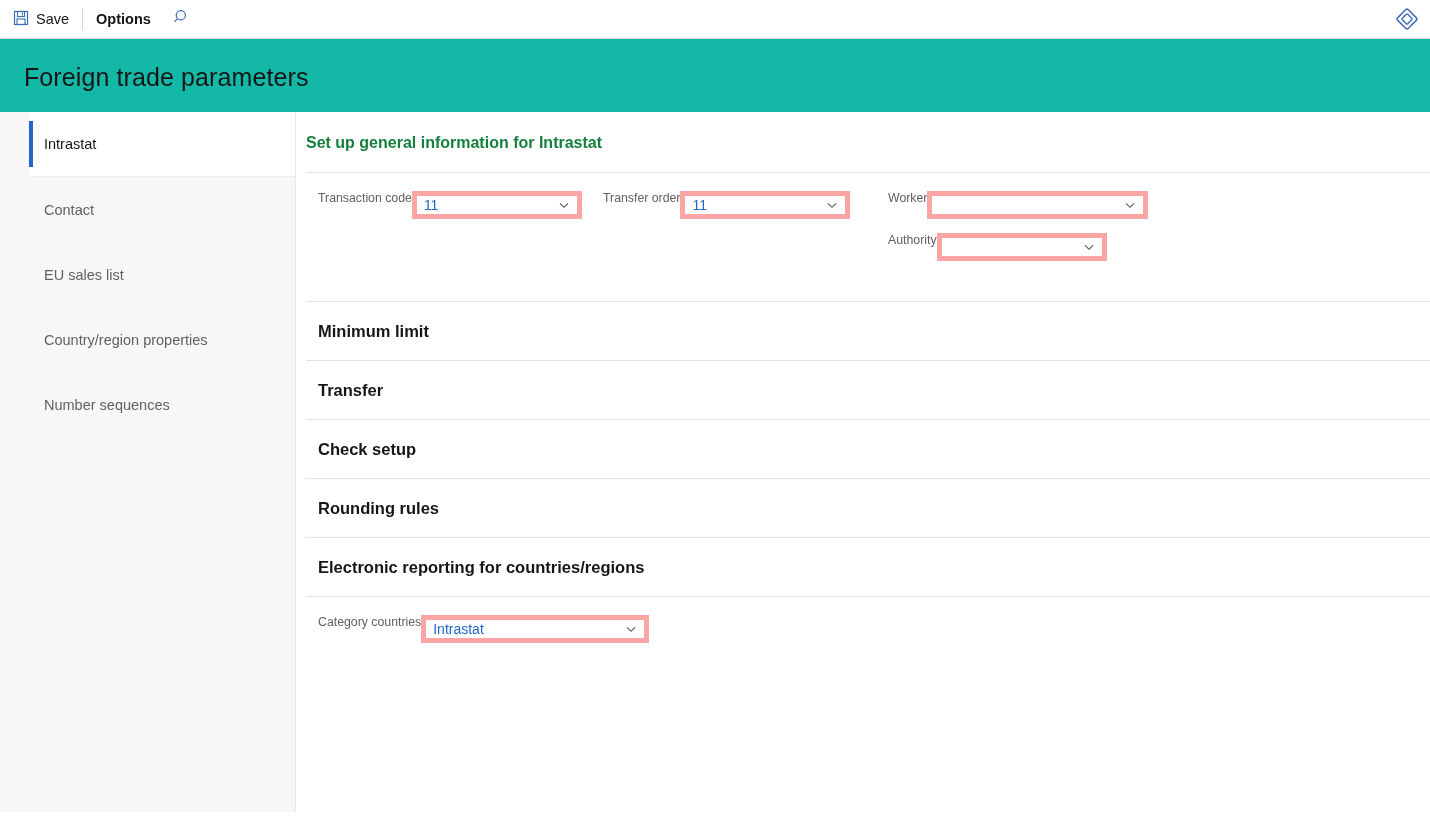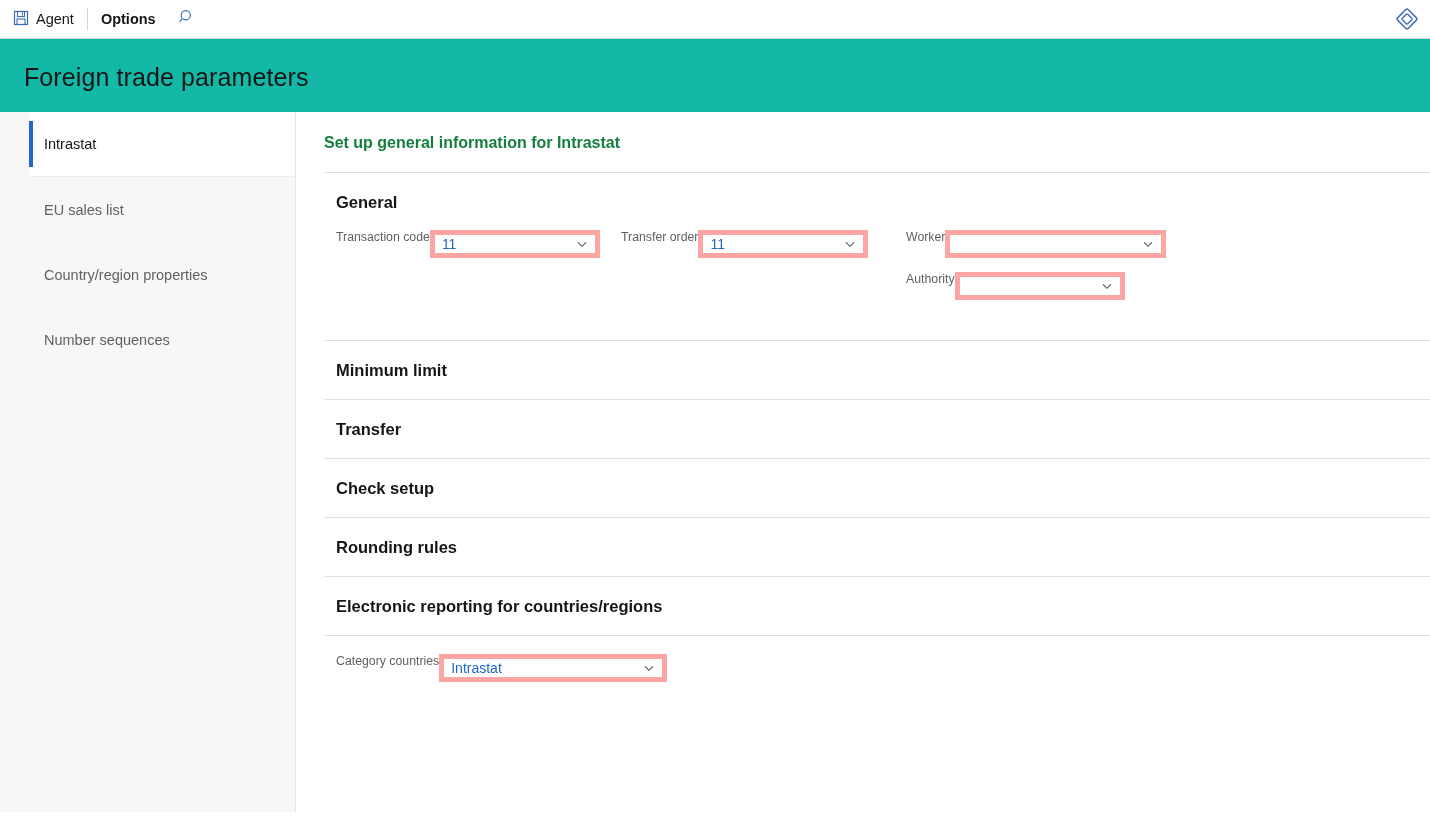--- a/index.html
+++ b/index.html
@@ -83,21 +83,20 @@
     font-weight: 400;
     color: #161616;
     letter-spacing: .1px;
     line-height: 1;
   }
 
   
   .body-split {
     display: flex;
     height: 700px;
-    gap: 18px;
   }
 
   
   .sidebar {
     width: 296px;
     background: #f8f7f6;
     border-right: 1px solid #e8e8e8;
     box-sizing: border-box;
     padding-top: 0;
     flex: 0 0 296px;
@@ -251,21 +250,21 @@
   <div class="cmd-group">
     <div class="cmd-btn">
       <span class="save-icon">
         <svg width="16" height="16" viewBox="0 0 16 16">
           <rect x="1.5" y="1.5" width="13" height="13" fill="none" stroke="#3b6bb5" stroke-width="1.2"></rect>
           <rect x="4.5" y="1.5" width="7" height="5" fill="none" stroke="#3b6bb5" stroke-width="1.1"></rect>
           <rect x="4" y="9" width="8" height="5.5" fill="none" stroke="#3b6bb5" stroke-width="1.1"></rect>
           <line x1="9.4" y1="2.4" x2="9.4" y2="5.6" stroke="#3b6bb5" stroke-width="1.1"></line>
         </svg>
       </span>
-      <span>Agent</span>
+      <span>Save</span>
     </div>
     <div class="cmd-sep"></div>
     <div class="cmd-btn bold">
       <span>Options</span>
     </div>
     <div class="cmd-icon-btn">
       <span>
         <svg width="18" height="18" viewBox="0 0 18 18">
           <circle cx="7.8" cy="7.2" r="4.6" fill="none" stroke="#3b6bb5" stroke-width="1.15"></circle>
           <line x1="4.3" y1="10.6" x2="1.6" y2="13.8" stroke="#3b6bb5" stroke-width="1.15"></line>
@@ -289,39 +288,41 @@
   <div class="page-title">Foreign trade parameters</div>
 </div>
 
 <div class="body-split">
 
   <div class="sidebar">
     <div class="side-item selected">
       <span>Intrastat</span>
     </div>
     <div class="side-item">
+      <span>Contact</span>
+    </div>
+    <div class="side-item">
       <span>EU sales list</span>
     </div>
     <div class="side-item">
       <span>Country/region properties</span>
     </div>
     <div class="side-item">
       <span>Number sequences</span>
     </div>
   </div>
 
   <div class="main">
 
     <div class="main-head">
       <div class="main-head-title">Set up general information for Intrastat</div>
     </div>
     <div class="hr"></div>
 
     <div class="section">
-      <div class="section-head">General</div>
 
       <div class="fields-row">
 
         <div class="field-col c1">
           <div class="field">
             <div class="field-label">Transaction code</div>
             <div class="combo w-170">
               <div class="combo-value">11</div>
               <div class="caret">
                 <svg width="14" height="14" viewBox="0 0 14 14">

